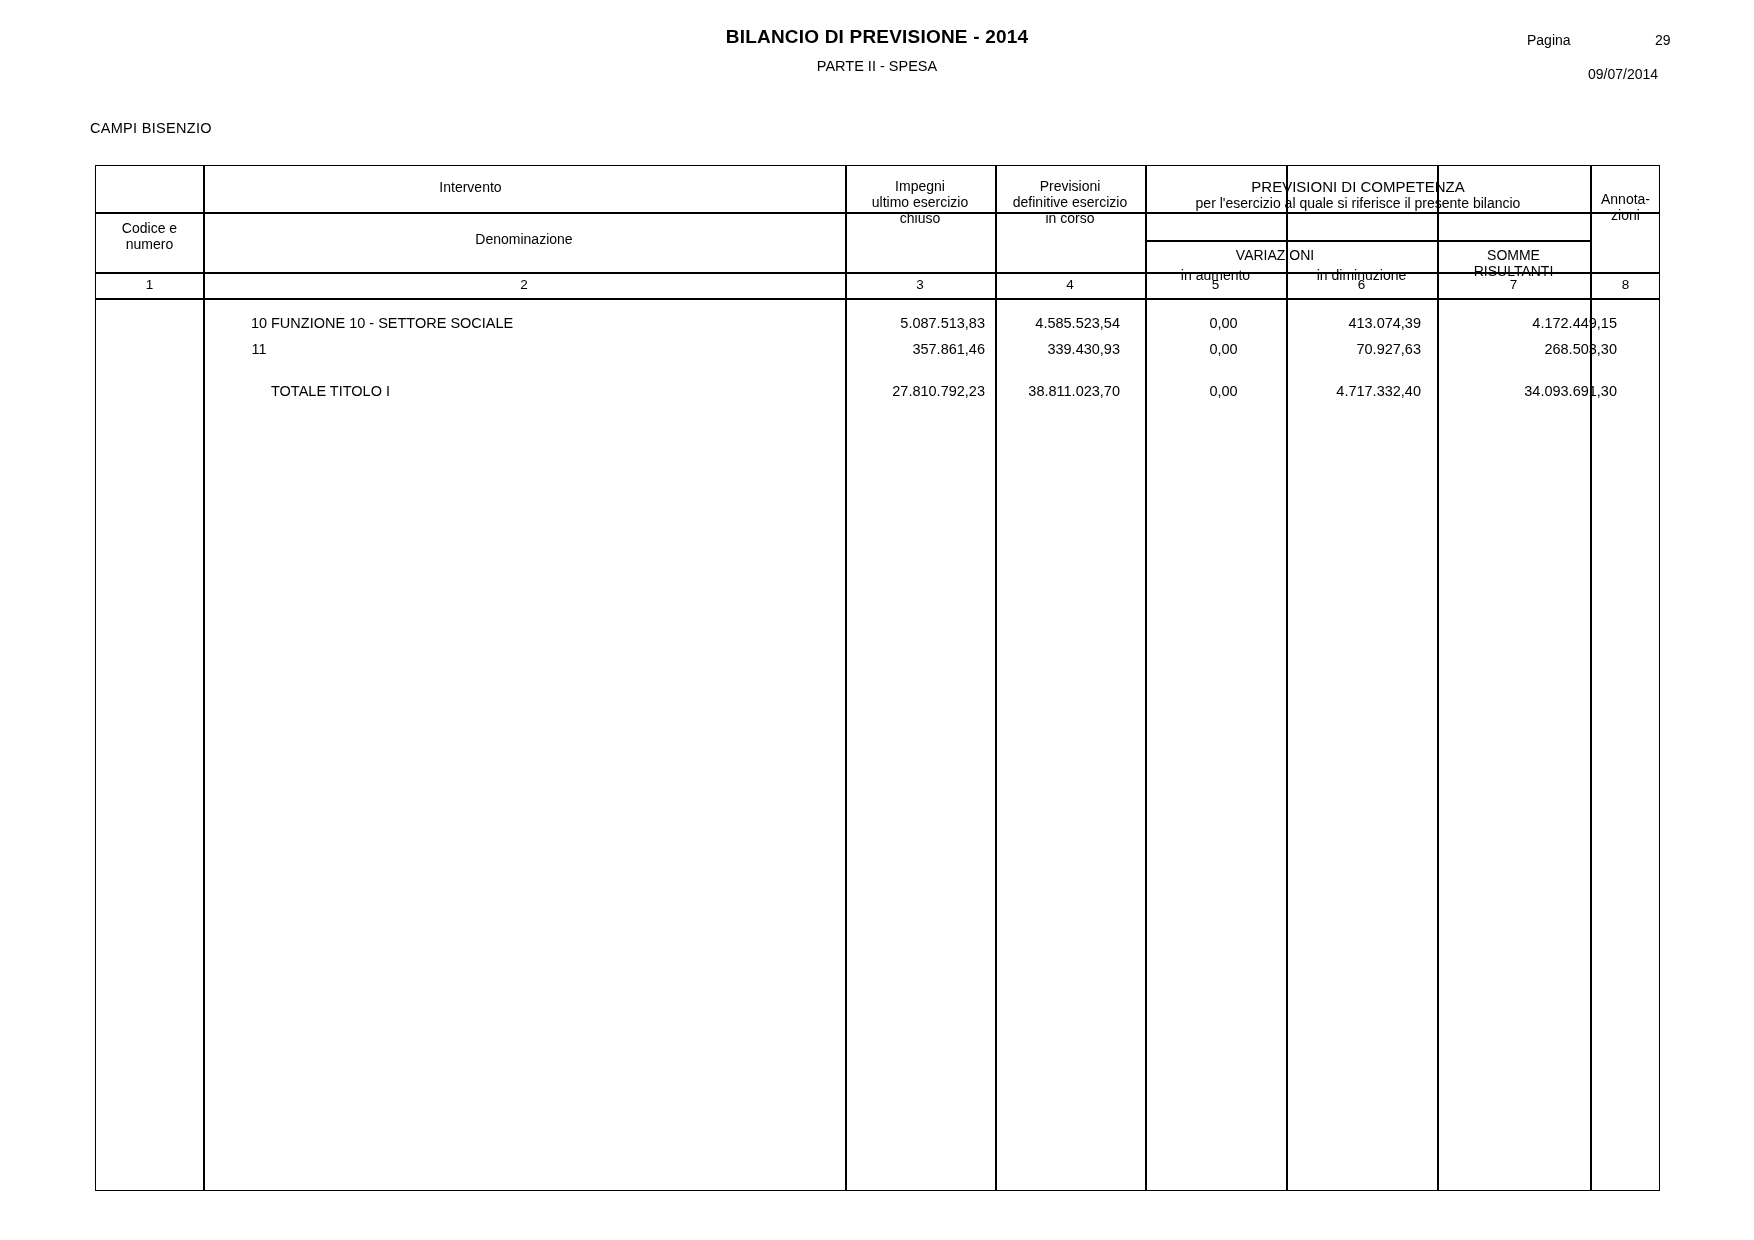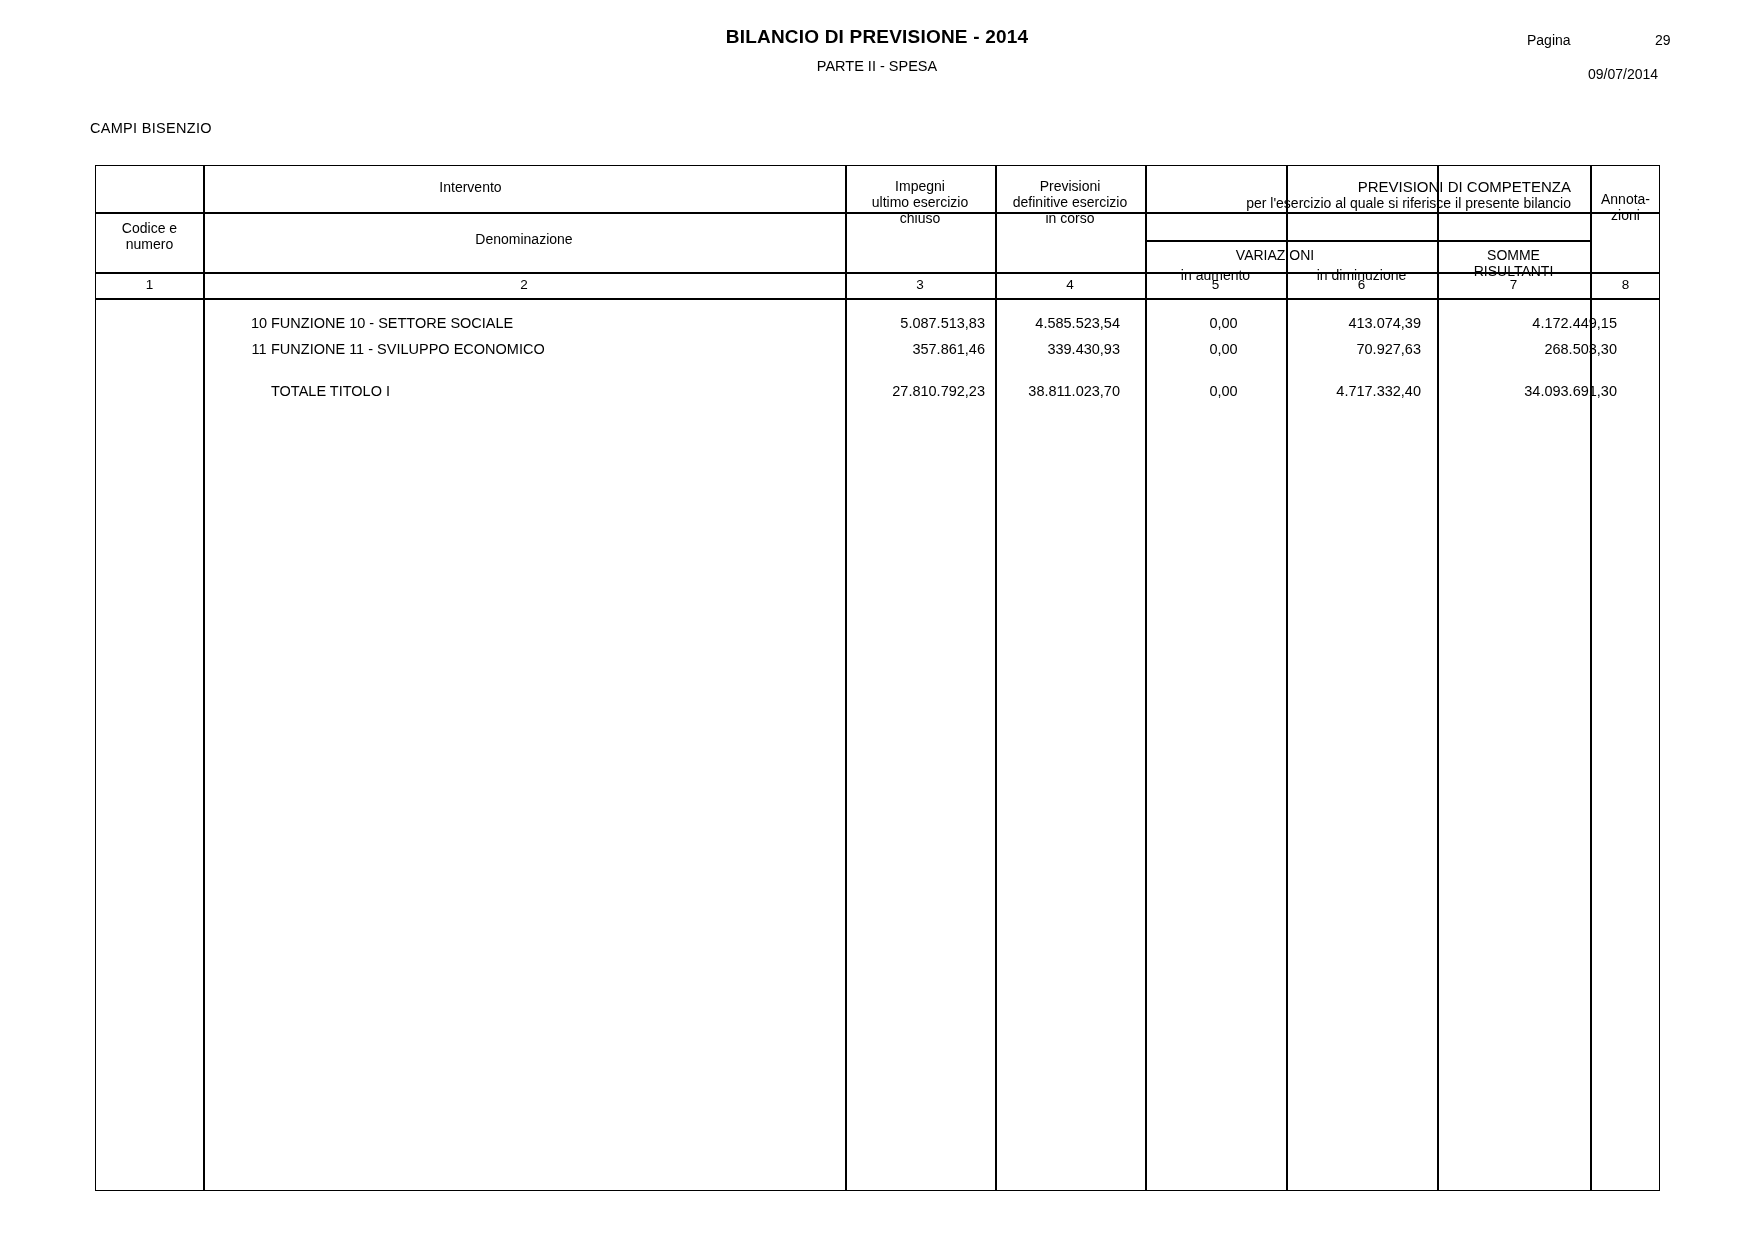--- a/index.html
+++ b/index.html
@@ -119,21 +119,21 @@
     position: absolute;
     text-align: center;
     font-size: 14px;
     line-height: 16px;
   }
   .hd-intervento { top: 13px; left: 0px; width: 749px; }
   .hd-codice { top: 54px; left: 0px; width: 107px; }
   .hd-denominazione { top: 65px; left: 107px; width: 642px; }
   .hd-impegni { top: 12px; left: 749px; width: 150px; }
   .hd-previsioni { top: 12px; left: 899px; width: 150px; }
-  .hd-prevcomp { top: 13px; left: 1049px; width: 426px; text-align: right; }
+  .hd-prevcomp { top: 13px; left: 1049px; width: 426px; }
   .hd-variazioni { top: 81px; left: 1049px; width: 260px; }
   .hd-aumento { top: 101px; left: 1049px; width: 141px; }
   .hd-diminuzione { top: 101px; left: 1190px; width: 151px; }
   .hd-somme { top: 81px; left: 1341px; width: 153px; }
   .hd-annota { top: 25px; left: 1494px; width: 71px; }
 
   
   .colnum {
     position: absolute;
     top: 111px;
@@ -232,21 +232,20 @@
       <div class="cell c-desc">FUNZIONE 10 - SETTORE SOCIALE</div>
       <div class="cell c-num3">5.087.513,83</div>
       <div class="cell c-num4">4.585.523,54</div>
       <div class="cell c-num5">0,00</div>
       <div class="cell c-num6">413.074,39</div>
       <div class="cell c-num7">4.172.449,15</div>
     </div>
 
     <div class="row" style="top:170px">
       <div class="cell c-code">11</div>
-      <div class="cell c-desc">FUNZIONE 11 - SVILUPPO ECONOMICO</div>
       <div class="cell c-num3">357.861,46</div>
       <div class="cell c-num4">339.430,93</div>
       <div class="cell c-num5">0,00</div>
       <div class="cell c-num6">70.927,63</div>
       <div class="cell c-num7">268.503,30</div>
     </div>
 
     <div class="row" style="top:212px">
       <div class="cell c-desc">TOTALE TITOLO I</div>
       <div class="cell c-num3">27.810.792,23</div>

